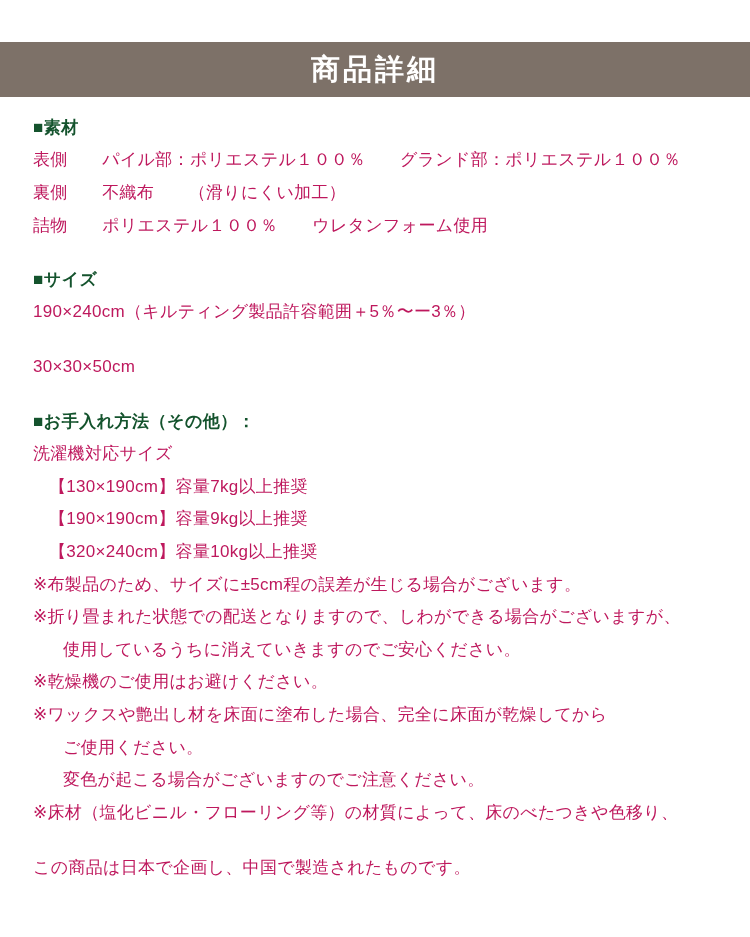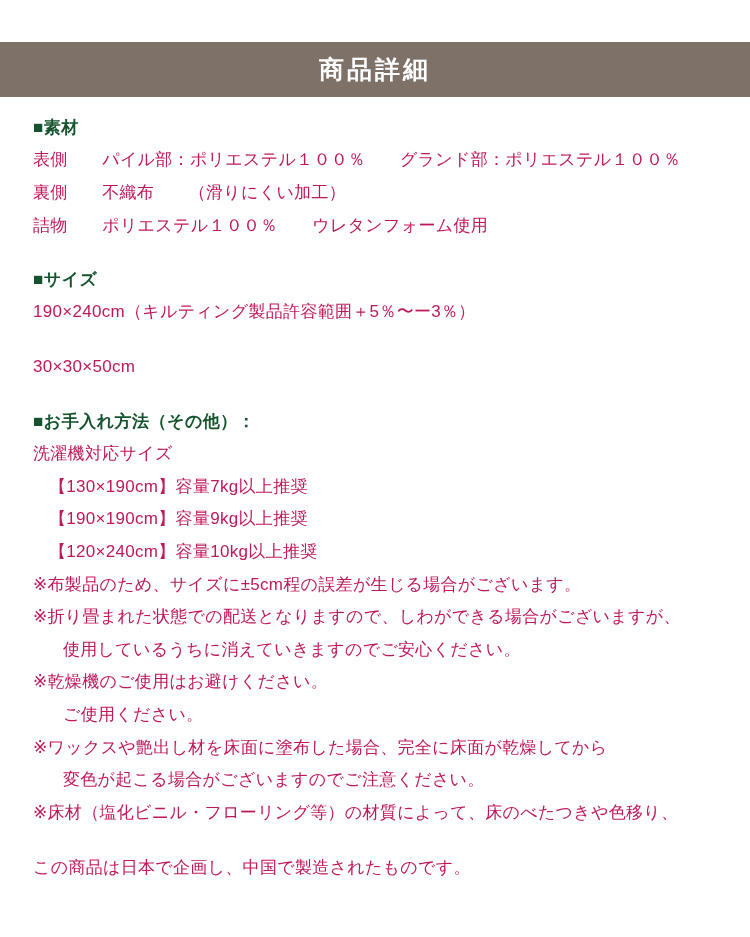--- a/index.html
+++ b/index.html
@@ -36,21 +36,21 @@
     left: 0;
     width: 750px;
     height: 55px;
     background: #7d7168;
     display: flex;
     align-items: center;
     justify-content: center;
   }
   .title-bar .title-text {
     color: #ffffff;
-    font-size: 25px;
+    font-size: 29px;
     font-weight: bold;
     letter-spacing: 3px;
   }
   .content {
     position: absolute;
     top: 112px;
     left: 33px;
     width: 690px;
   }
   .section {
@@ -116,27 +116,27 @@
     <div class="section">
       <div class="line">30×30×50cm</div>
     </div>
     <div class="gap-md"></div>
 
     <div class="section">
       <div class="heading">■お手入れ方法（その他）：</div>
       <div class="line">洗濯機対応サイズ</div>
       <div class="line indent">【130×190cm】容量7kg以上推奨</div>
       <div class="line indent">【190×190cm】容量9kg以上推奨</div>
-      <div class="line indent">【120×240cm】容量10kg以上推奨</div>
+      <div class="line indent">【320×240cm】容量10kg以上推奨</div>
       <div class="line">※布製品のため、サイズに±5cm程の誤差が生じる場合がございます。</div>
       <div class="line">※折り畳まれた状態での配送となりますので、しわができる場合がございますが、</div>
       <div class="line indent2">使用しているうちに消えていきますのでご安心ください。</div>
       <div class="line">※乾燥機のご使用はお避けください。</div>
+      <div class="line">※ワックスや艶出し材を床面に塗布した場合、完全に床面が乾燥してから</div>
       <div class="line indent2">ご使用ください。</div>
-      <div class="line">※ワックスや艶出し材を床面に塗布した場合、完全に床面が乾燥してから</div>
       <div class="line indent2">変色が起こる場合がございますのでご注意ください。</div>
       <div class="line">※床材（塩化ビニル・フローリング等）の材質によって、床のべたつきや色移り、</div>
     </div>
     <div class="gap-md"></div>
 
     <div class="section">
       <div class="line">この商品は日本で企画し、中国で製造されたものです。</div>
     </div>
 
   </div>

